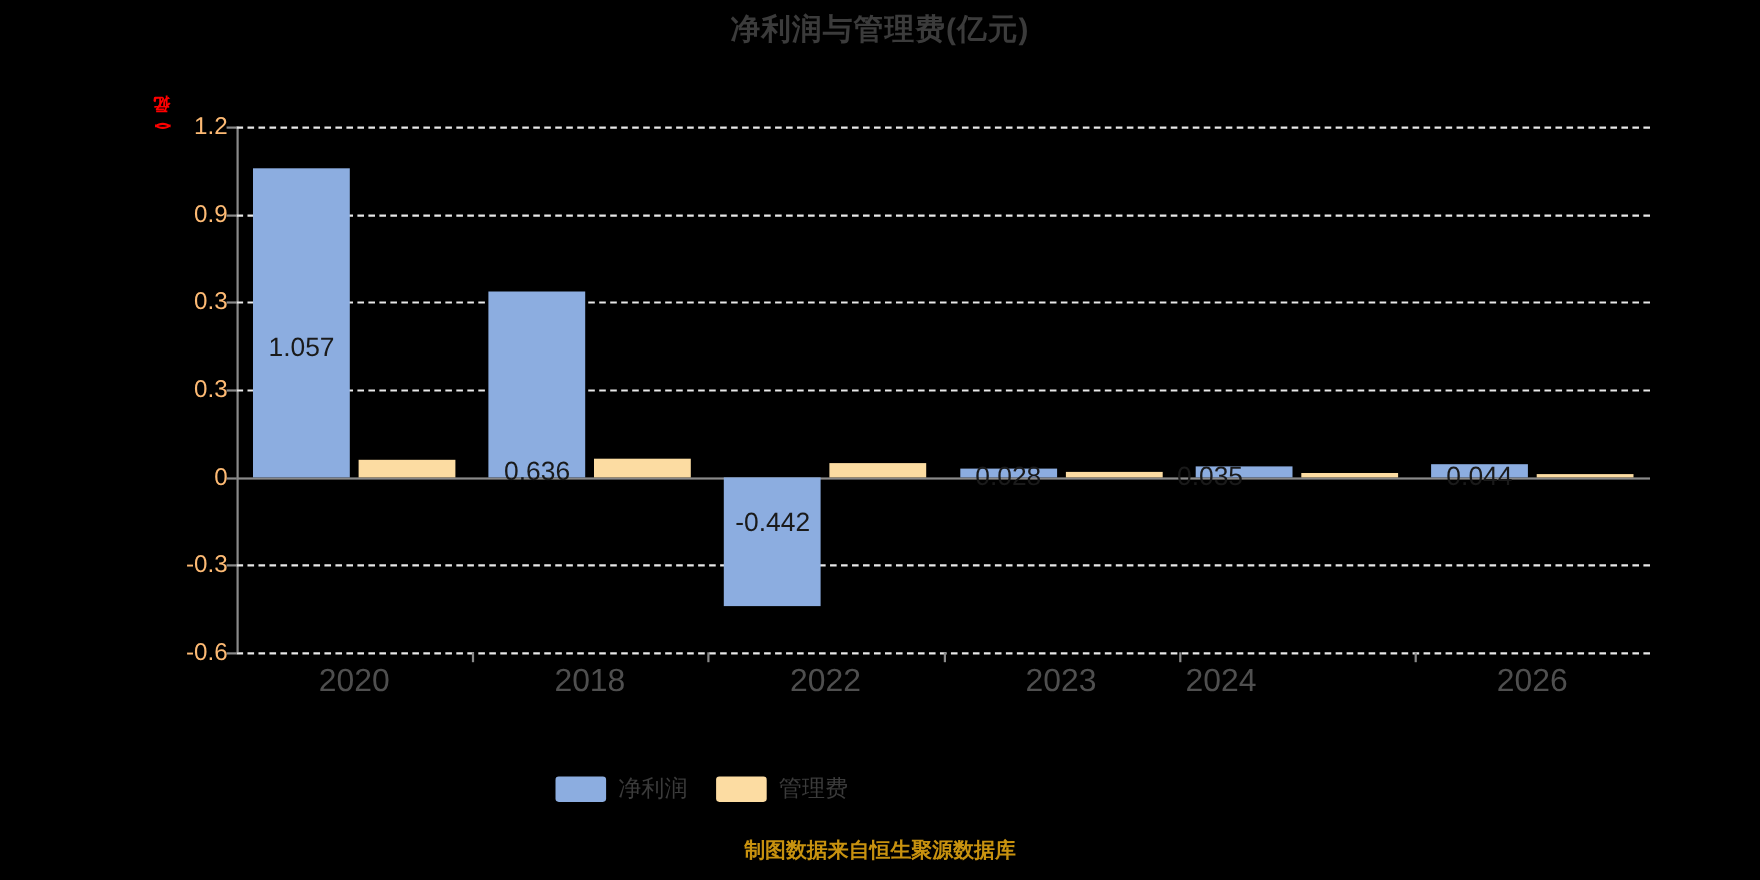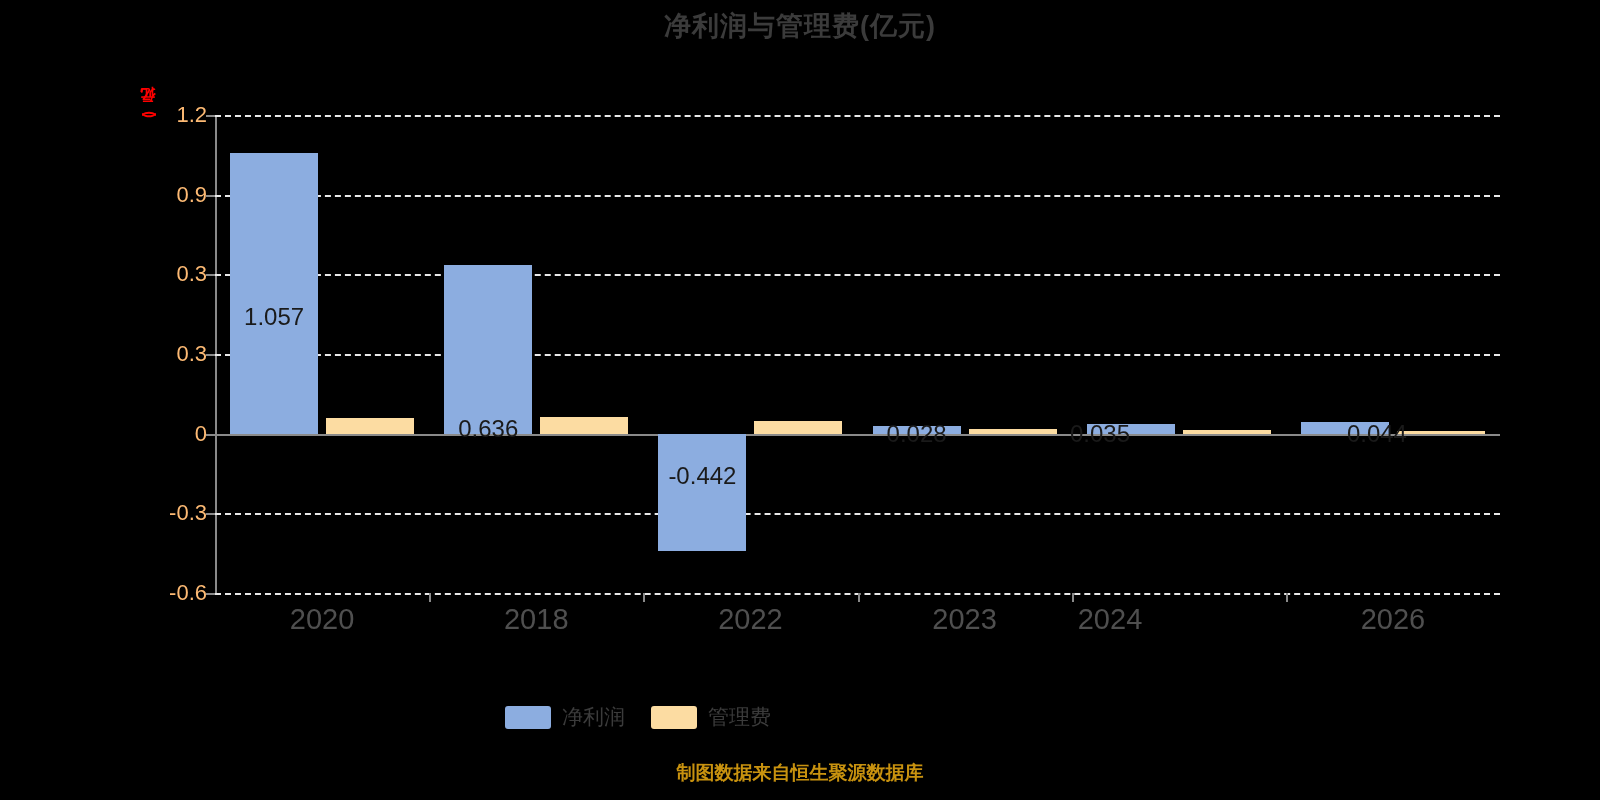--- a/index.html
+++ b/index.html
@@ -130,21 +130,21 @@
       <div class="bar orange" title="管理费 2024: 0.013" style="left: 967.75px; top: 315.214px; width: 88px; height: 3.45222px;"></div>
       <div class="bar blue" title="净利润 2025: 0.044" style="left: 1085.92px; top: 306.982px; width: 88px; height: 11.6844px;"></div>
       <div class="bar orange" title="管理费 2025: 0.009" style="left: 1181.92px; top: 316.277px; width: 88px; height: 2.39px;"></div>
     </div>
   <div id="barlabel-layer">
       <div class="bar-label" style="left: 274.083px; top: 302.974px;">1.057</div>
       <div class="bar-label" style="left: 488.25px; top: 414.773px;">0.636</div>
       <div class="bar-label" style="left: 702.417px; top: 461.667px;">-0.442</div>
       <div class="bar-label" style="left: 916.583px; top: 419.667px;">0.028</div>
       <div class="bar-label" style="left: 1100px; top: 419.667px;">0.035</div>
-      <div class="bar-label" style="left: 1344.92px; top: 419.667px; margin-left: 32px;">0.044</div>
+      <div class="bar-label" style="left: 1344.92px; top: 419.667px;">0.044</div>
     </div>
   <div id="xtick-layer">
       <div class="xtick-label" style="left: 322.083px;">2020</div>
       <div class="xtick-mark" style="left: 429.167px;"></div>
       <div class="xtick-label" style="left: 536.25px;">2018</div>
       <div class="xtick-mark" style="left: 643.333px;"></div>
       <div class="xtick-label" style="left: 750.417px;">2022</div>
       <div class="xtick-mark" style="left: 857.5px;"></div>
       <div class="xtick-label" style="left: 964.583px;">2023</div>
       <div class="xtick-mark" style="left: 1071.67px;"></div>

